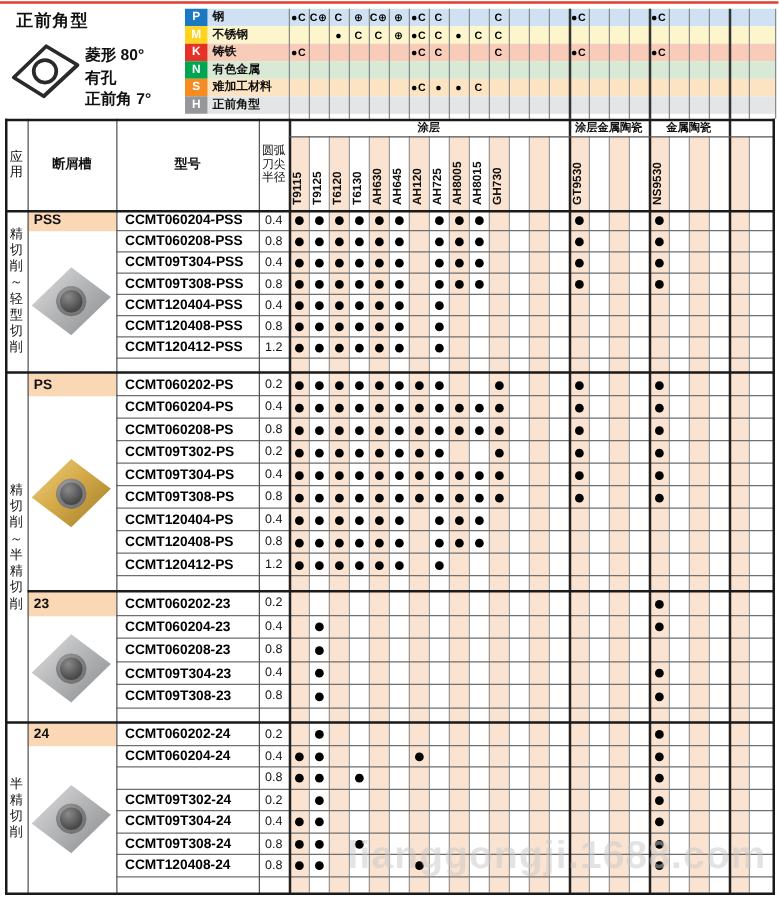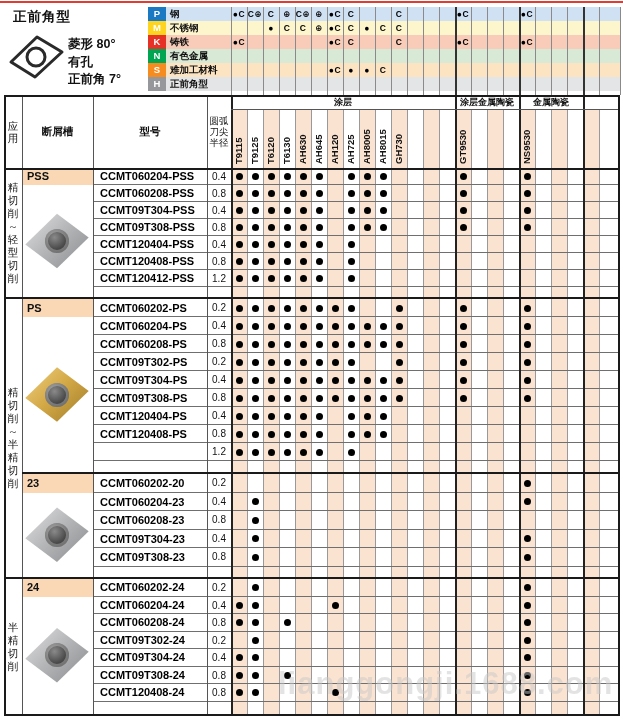--- a/index.html
+++ b/index.html
@@ -350,34 +350,35 @@
     <div style="position: absolute; left: 235.5px; top: 430.5px; width: 7px; height: 7px; background: rgb(0, 0, 0); border-radius: 50%; z-index: 6;"></div>
     <div style="position: absolute; left: 251.5px; top: 430.5px; width: 7px; height: 7px; background: rgb(0, 0, 0); border-radius: 50%; z-index: 6;"></div>
     <div style="position: absolute; left: 267.5px; top: 430.5px; width: 7px; height: 7px; background: rgb(0, 0, 0); border-radius: 50%; z-index: 6;"></div>
     <div style="position: absolute; left: 283.5px; top: 430.5px; width: 7px; height: 7px; background: rgb(0, 0, 0); border-radius: 50%; z-index: 6;"></div>
     <div style="position: absolute; left: 299.5px; top: 430.5px; width: 7px; height: 7px; background: rgb(0, 0, 0); border-radius: 50%; z-index: 6;"></div>
     <div style="position: absolute; left: 315.5px; top: 430.5px; width: 7px; height: 7px; background: rgb(0, 0, 0); border-radius: 50%; z-index: 6;"></div>
     <div style="position: absolute; left: 347.5px; top: 430.5px; width: 7px; height: 7px; background: rgb(0, 0, 0); border-radius: 50%; z-index: 6;"></div>
     <div style="position: absolute; left: 363.5px; top: 430.5px; width: 7px; height: 7px; background: rgb(0, 0, 0); border-radius: 50%; z-index: 6;"></div>
     <div style="position: absolute; left: 379.5px; top: 430.5px; width: 7px; height: 7px; background: rgb(0, 0, 0); border-radius: 50%; z-index: 6;"></div>
     <div style="position: absolute; left: 93px; top: 443px; width: 527px; height: 18px; z-index: 2;"></div>
+    <div style="position: absolute; left: 100px; top: 443px; width: 106px; height: 18px; font: bold 11px / 18px &quot;Liberation Sans&quot;, &quot;DejaVu Sans&quot;, sans-serif; color: rgb(0, 0, 0); white-space: nowrap; z-index: 5;">CCMT120412-PS</div>
     <div style="position: absolute; left: 207px; top: 443px; width: 24px; height: 18px; font: 10px / 18px &quot;Liberation Sans&quot;, &quot;DejaVu Sans&quot;, sans-serif; text-align: center; color: rgb(17, 17, 17); z-index: 5;">1.2</div>
     <div style="position: absolute; left: 93px; top: 460px; width: 527px; height: 1px; background: rgb(111, 111, 111); z-index: 6;"></div>
     <div style="position: absolute; left: 235.5px; top: 448.5px; width: 7px; height: 7px; background: rgb(0, 0, 0); border-radius: 50%; z-index: 6;"></div>
     <div style="position: absolute; left: 251.5px; top: 448.5px; width: 7px; height: 7px; background: rgb(0, 0, 0); border-radius: 50%; z-index: 6;"></div>
     <div style="position: absolute; left: 267.5px; top: 448.5px; width: 7px; height: 7px; background: rgb(0, 0, 0); border-radius: 50%; z-index: 6;"></div>
     <div style="position: absolute; left: 283.5px; top: 448.5px; width: 7px; height: 7px; background: rgb(0, 0, 0); border-radius: 50%; z-index: 6;"></div>
     <div style="position: absolute; left: 299.5px; top: 448.5px; width: 7px; height: 7px; background: rgb(0, 0, 0); border-radius: 50%; z-index: 6;"></div>
     <div style="position: absolute; left: 315.5px; top: 448.5px; width: 7px; height: 7px; background: rgb(0, 0, 0); border-radius: 50%; z-index: 6;"></div>
     <div style="position: absolute; left: 347.5px; top: 448.5px; width: 7px; height: 7px; background: rgb(0, 0, 0); border-radius: 50%; z-index: 6;"></div>
     <div style="position: absolute; left: 22px; top: 474px; width: 71px; height: 18.5px; background: rgb(250, 215, 181); font: bold 11px / 18.5px &quot;Liberation Sans&quot;, &quot;DejaVu Sans&quot;, sans-serif; padding-left: 5px; color: rgb(17, 17, 17); z-index: 4;">23</div>
     <div style="position: absolute; left: 24px; top: 505.75px; width: 66px; height: 58px; clip-path: polygon(50% 3%, 98% 44%, 50% 97%, 2% 56%); background: linear-gradient(135deg, rgb(227, 227, 227) 0%, rgb(183, 184, 186) 45%, rgb(135, 137, 140) 100%); z-index: 3;"></div>
     <div style="position: absolute; left: 45px; top: 522.75px; width: 24px; height: 24px; border-radius: 50%; background: radial-gradient(circle at 40% 35%, rgb(138, 138, 138) 0%, rgb(74, 74, 74) 55%, rgb(45, 45, 45) 100%); box-shadow: rgba(255, 255, 255, 0.28) 0px 0px 0px 3px inset; z-index: 4;"></div>
     <div style="position: absolute; left: 93px; top: 474px; width: 527px; height: 18.5px; z-index: 2;"></div>
-    <div style="position: absolute; left: 100px; top: 474px; width: 106px; height: 18.5px; font: bold 11px / 18.5px &quot;Liberation Sans&quot;, &quot;DejaVu Sans&quot;, sans-serif; color: rgb(0, 0, 0); white-space: nowrap; z-index: 5;">CCMT060202-20</div>
+    <div style="position: absolute; left: 100px; top: 474px; width: 106px; height: 18.5px; font: bold 11px / 18.5px &quot;Liberation Sans&quot;, &quot;DejaVu Sans&quot;, sans-serif; color: rgb(0, 0, 0); white-space: nowrap; z-index: 5;">CCMT060202-23</div>
     <div style="position: absolute; left: 207px; top: 474px; width: 24px; height: 18.5px; font: 10px / 18.5px &quot;Liberation Sans&quot;, &quot;DejaVu Sans&quot;, sans-serif; text-align: center; color: rgb(17, 17, 17); z-index: 5;">0.2</div>
     <div style="position: absolute; left: 93px; top: 491.5px; width: 527px; height: 1px; background: rgb(111, 111, 111); z-index: 6;"></div>
     <div style="position: absolute; left: 523.5px; top: 479.75px; width: 7px; height: 7px; background: rgb(0, 0, 0); border-radius: 50%; z-index: 6;"></div>
     <div style="position: absolute; left: 93px; top: 492.5px; width: 527px; height: 18.5px; z-index: 2;"></div>
     <div style="position: absolute; left: 100px; top: 492.5px; width: 106px; height: 18.5px; font: bold 11px / 18.5px &quot;Liberation Sans&quot;, &quot;DejaVu Sans&quot;, sans-serif; color: rgb(0, 0, 0); white-space: nowrap; z-index: 5;">CCMT060204-23</div>
     <div style="position: absolute; left: 207px; top: 492.5px; width: 24px; height: 18.5px; font: 10px / 18.5px &quot;Liberation Sans&quot;, &quot;DejaVu Sans&quot;, sans-serif; text-align: center; color: rgb(17, 17, 17); z-index: 5;">0.4</div>
     <div style="position: absolute; left: 93px; top: 510px; width: 527px; height: 1px; background: rgb(111, 111, 111); z-index: 6;"></div>
     <div style="position: absolute; left: 251.5px; top: 498.25px; width: 7px; height: 7px; background: rgb(0, 0, 0); border-radius: 50%; z-index: 6;"></div>
     <div style="position: absolute; left: 523.5px; top: 498.25px; width: 7px; height: 7px; background: rgb(0, 0, 0); border-radius: 50%; z-index: 6;"></div>
     <div style="position: absolute; left: 93px; top: 511px; width: 527px; height: 18.5px; z-index: 2;"></div>
@@ -408,21 +409,20 @@
     <div style="position: absolute; left: 523.5px; top: 584.25px; width: 7px; height: 7px; background: rgb(0, 0, 0); border-radius: 50%; z-index: 6;"></div>
     <div style="position: absolute; left: 93px; top: 596.5px; width: 527px; height: 17.5px; z-index: 2;"></div>
     <div style="position: absolute; left: 100px; top: 596.5px; width: 106px; height: 17.5px; font: bold 11px / 17.5px &quot;Liberation Sans&quot;, &quot;DejaVu Sans&quot;, sans-serif; color: rgb(0, 0, 0); white-space: nowrap; z-index: 5;">CCMT060204-24</div>
     <div style="position: absolute; left: 207px; top: 596.5px; width: 24px; height: 17.5px; font: 10px / 17.5px &quot;Liberation Sans&quot;, &quot;DejaVu Sans&quot;, sans-serif; text-align: center; color: rgb(17, 17, 17); z-index: 5;">0.4</div>
     <div style="position: absolute; left: 93px; top: 613px; width: 527px; height: 1px; background: rgb(111, 111, 111); z-index: 6;"></div>
     <div style="position: absolute; left: 235.5px; top: 601.75px; width: 7px; height: 7px; background: rgb(0, 0, 0); border-radius: 50%; z-index: 6;"></div>
     <div style="position: absolute; left: 251.5px; top: 601.75px; width: 7px; height: 7px; background: rgb(0, 0, 0); border-radius: 50%; z-index: 6;"></div>
     <div style="position: absolute; left: 331.5px; top: 601.75px; width: 7px; height: 7px; background: rgb(0, 0, 0); border-radius: 50%; z-index: 6;"></div>
     <div style="position: absolute; left: 523.5px; top: 601.75px; width: 7px; height: 7px; background: rgb(0, 0, 0); border-radius: 50%; z-index: 6;"></div>
     <div style="position: absolute; left: 93px; top: 614px; width: 527px; height: 17.5px; z-index: 2;"></div>
-    <div style="position: absolute; left: 100px; top: 614px; width: 106px; height: 17.5px; font: bold 11px / 17.5px &quot;Liberation Sans&quot;, &quot;DejaVu Sans&quot;, sans-serif; color: rgb(0, 0, 0); white-space: nowrap; z-index: 5;">CCMT060208-24</div>
     <div style="position: absolute; left: 207px; top: 614px; width: 24px; height: 17.5px; font: 10px / 17.5px &quot;Liberation Sans&quot;, &quot;DejaVu Sans&quot;, sans-serif; text-align: center; color: rgb(17, 17, 17); z-index: 5;">0.8</div>
     <div style="position: absolute; left: 93px; top: 630.5px; width: 527px; height: 1px; background: rgb(111, 111, 111); z-index: 6;"></div>
     <div style="position: absolute; left: 235.5px; top: 619.25px; width: 7px; height: 7px; background: rgb(0, 0, 0); border-radius: 50%; z-index: 6;"></div>
     <div style="position: absolute; left: 251.5px; top: 619.25px; width: 7px; height: 7px; background: rgb(0, 0, 0); border-radius: 50%; z-index: 6;"></div>
     <div style="position: absolute; left: 283.5px; top: 619.25px; width: 7px; height: 7px; background: rgb(0, 0, 0); border-radius: 50%; z-index: 6;"></div>
     <div style="position: absolute; left: 523.5px; top: 619.25px; width: 7px; height: 7px; background: rgb(0, 0, 0); border-radius: 50%; z-index: 6;"></div>
     <div style="position: absolute; left: 93px; top: 631.5px; width: 527px; height: 17.5px; z-index: 2;"></div>
     <div style="position: absolute; left: 100px; top: 631.5px; width: 106px; height: 17.5px; font: bold 11px / 17.5px &quot;Liberation Sans&quot;, &quot;DejaVu Sans&quot;, sans-serif; color: rgb(0, 0, 0); white-space: nowrap; z-index: 5;">CCMT09T302-24</div>
     <div style="position: absolute; left: 207px; top: 631.5px; width: 24px; height: 17.5px; font: 10px / 17.5px &quot;Liberation Sans&quot;, &quot;DejaVu Sans&quot;, sans-serif; text-align: center; color: rgb(17, 17, 17); z-index: 5;">0.2</div>
     <div style="position: absolute; left: 93px; top: 648px; width: 527px; height: 1px; background: rgb(111, 111, 111); z-index: 6;"></div>

